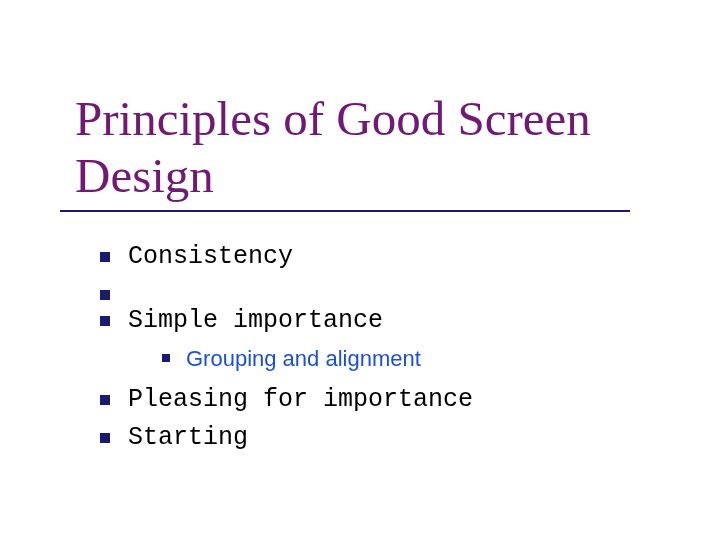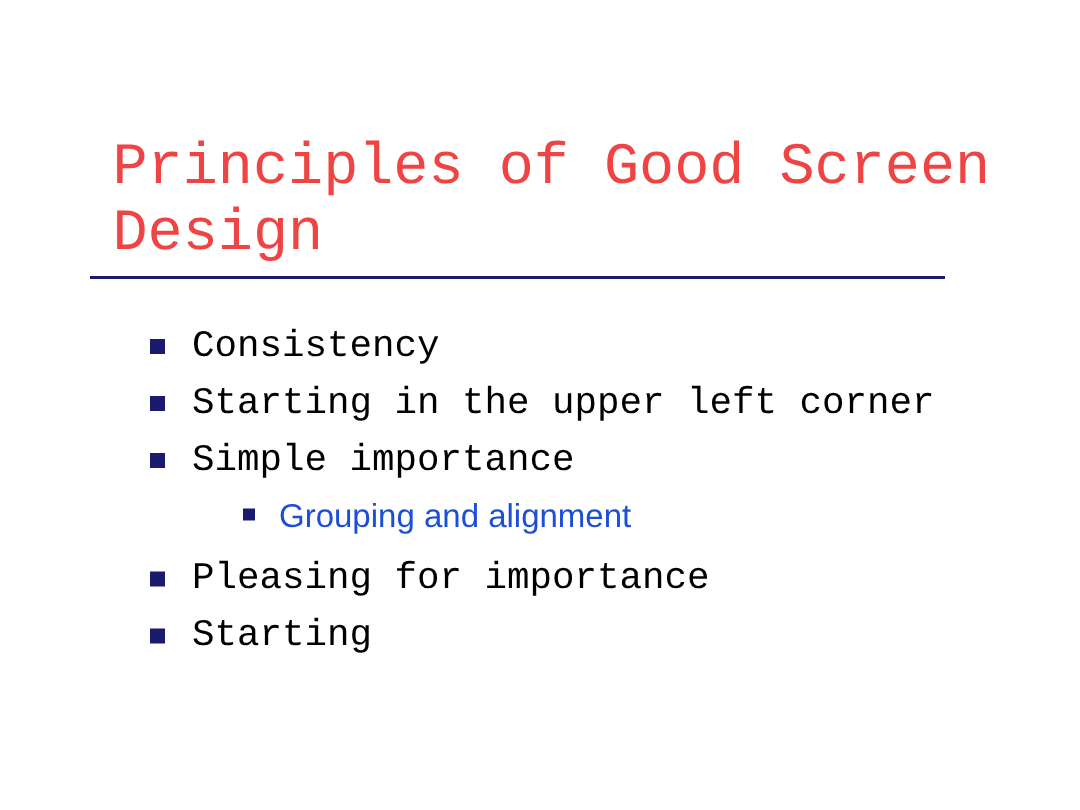--- a/index.html
+++ b/index.html
@@ -14,24 +14,24 @@
       font-family: Verdana, Geneva, sans-serif;
       position: relative;
       overflow: hidden;
     }
     .slide {
       width: 100%;
       height: 100%;
       padding: 90px 40px 40px 80px;
     }
     .title {
-      font-family: Liberation Mono, monospace;
-      font-size: 39px;
+      font-family: Liberation Serif, serif;
+      font-size: 49px;
       font-weight: normal;
-      color: #ef4444;
+      color: #701a75;
       margin-bottom: 6px;
       margin-left: -5px;
     }
     .title-underline {
       height: 2px;
       background: #1a1a6e;
       width: 570px;
       margin-left: -20px;
       margin-bottom: 28px;
     }
@@ -89,21 +89,20 @@
 <div class="slide">
   <h1 class="title">Principles of Good Screen Design</h1>
   <div class="title-underline"></div>
   <ul class="bullet-list">
     <li class="bullet-item">
       <span class="bullet-marker"></span>
       <span class="bullet-text">Consistency</span>
     </li>
     <li class="bullet-item">
       <span class="bullet-marker"></span>
-      <span class="bullet-text">Starting in the upper left corner</span>
     </li>
     <li class="bullet-item">
       <span class="bullet-marker"></span>
       <span class="bullet-text">Simple importance</span>
     </li>
     <li>
       <ul class="sub-bullet-list">
         <li class="sub-bullet-item">
           <span class="sub-bullet-marker"></span>
           <span class="sub-bullet-text">Grouping and alignment</span>

